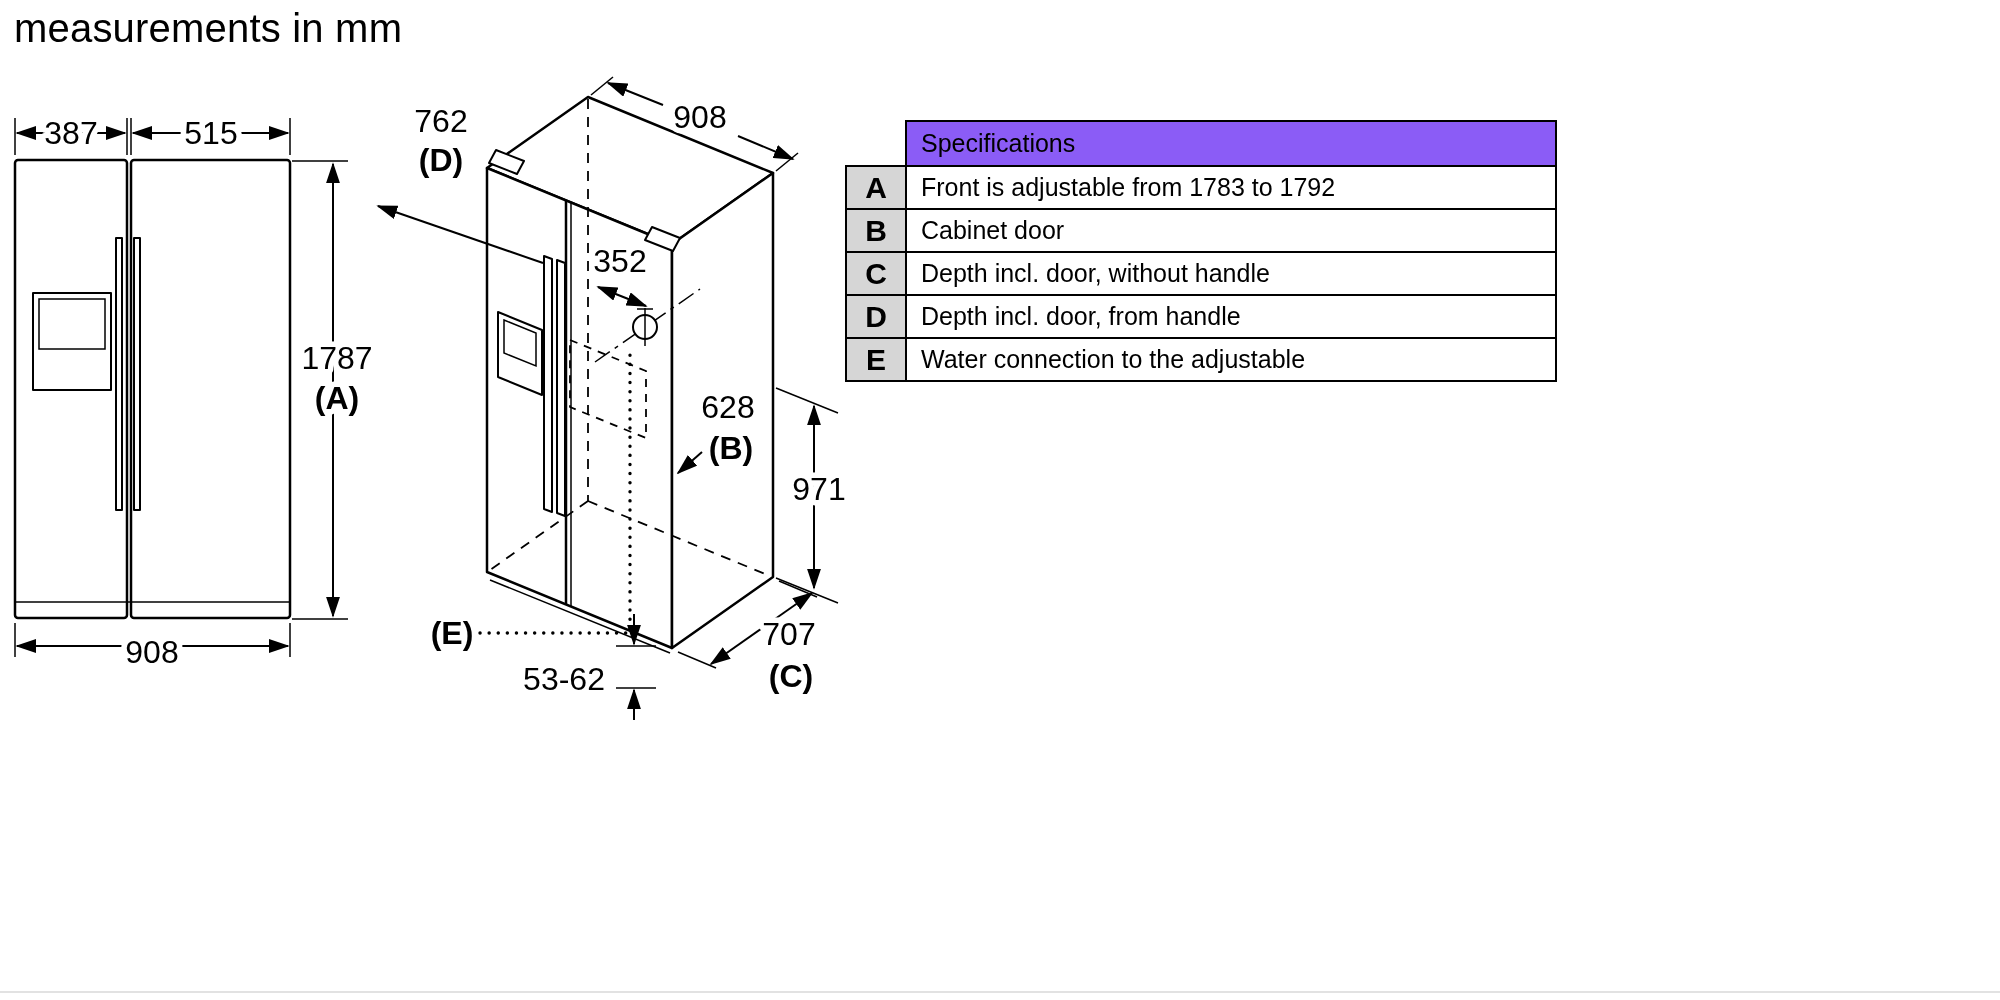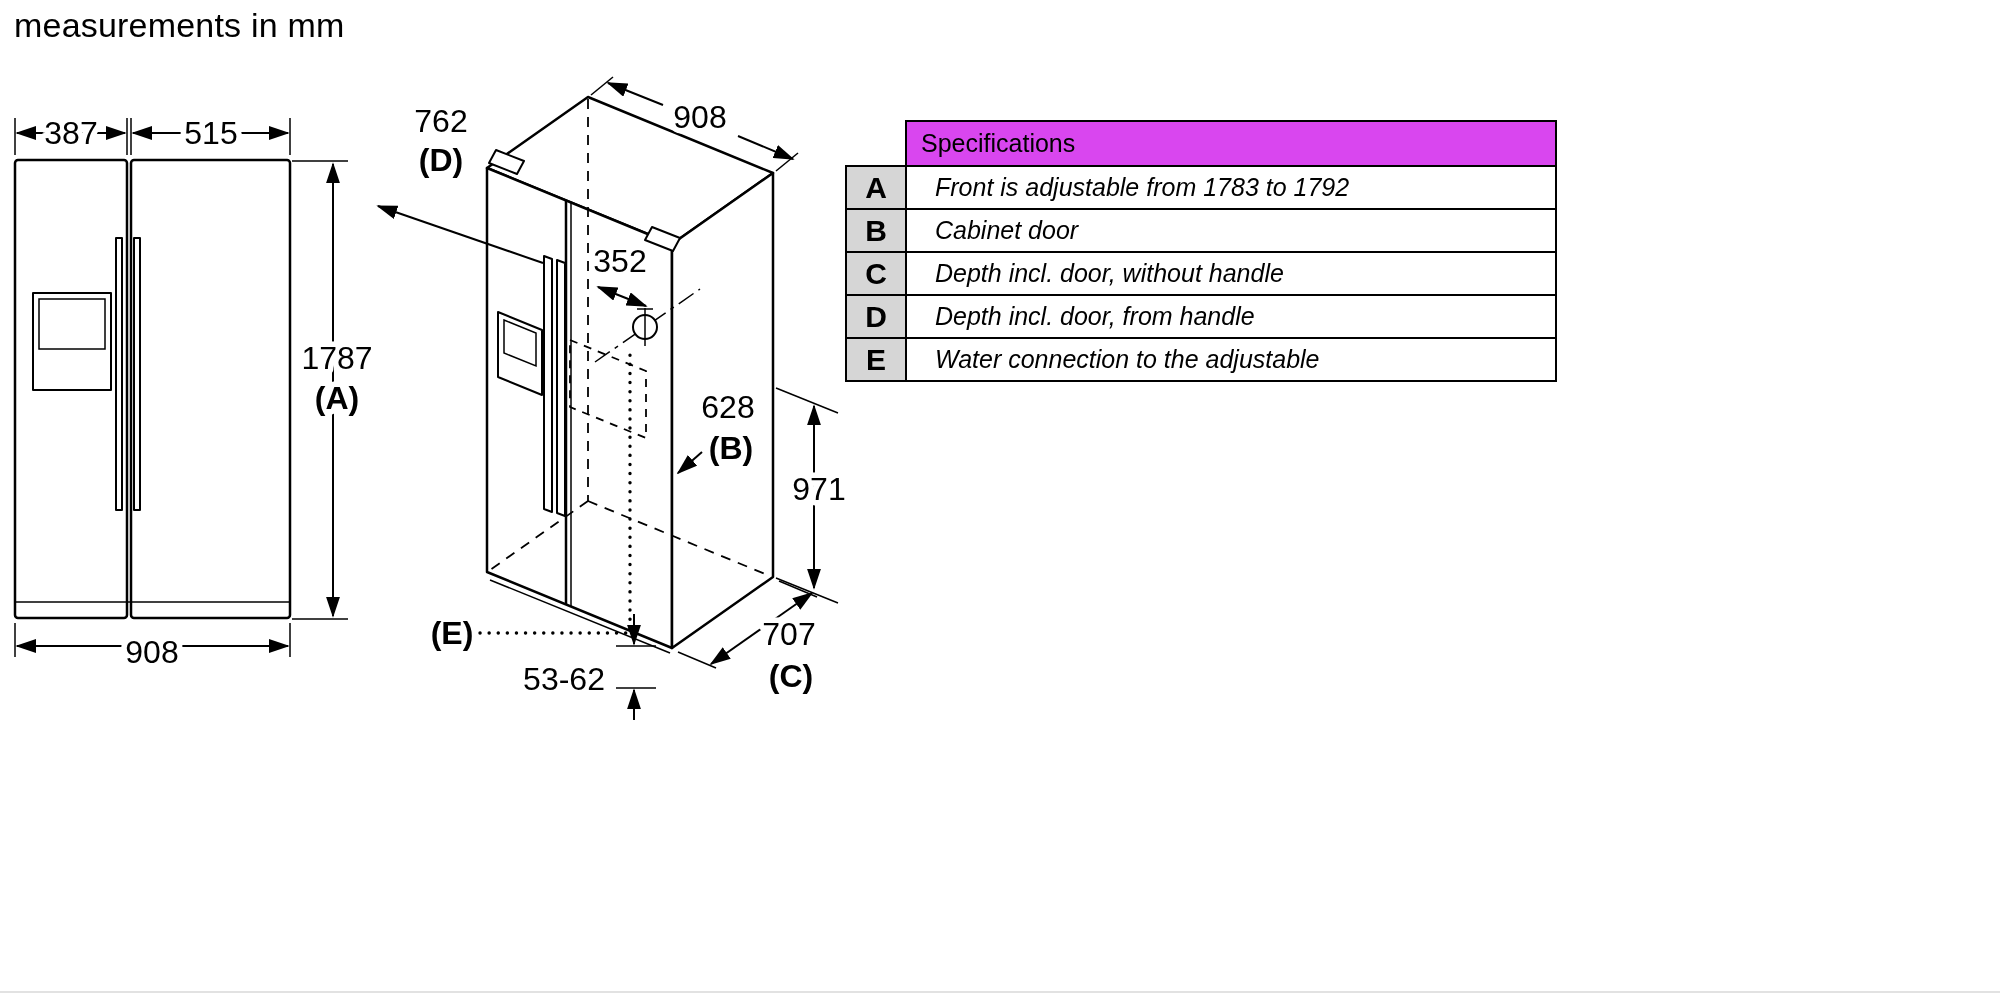--- a/index.html
+++ b/index.html
@@ -10,21 +10,21 @@
     height: 1000px;
     background: #fff;
     font-family: "Liberation Sans", sans-serif;
     color: #000;
     overflow: hidden;
   }
   #page-title {
     position: absolute;
     left: 14px;
     top: 6px;
-    font-size: 34px;
+    font-size: 40px;
     letter-spacing: 0.2px;
   }
   #diagram { position: absolute; left: 0; top: 0; }
 
   
   .outline { stroke: #000; stroke-width: 2.5; fill: #fff; stroke-linejoin: round; }
   .det     { stroke: #000; stroke-width: 2; fill: #fff; stroke-linejoin: round; }
   .det2    { stroke: #000; stroke-width: 1.5; fill: none; }
   .hidden-edge { stroke: #000; stroke-width: 1.8; fill: none; stroke-dasharray: 10 8; }
   .niche   { stroke: #000; stroke-width: 1.8; fill: none; stroke-dasharray: 8 7; }
@@ -56,39 +56,38 @@
   }
   .spec-table td, .spec-table th {
     border: 2px solid #000;
     padding: 0;
     vertical-align: middle;
   }
   .spec-table .corner { border: none; }
   .spec-table .hdr {
     width: 650px;
     height: 45px;
-    background: #d946ef;
+    background: #8b5cf6;
     font-weight: 400;
     font-size: 25px;
     text-align: left;
     padding-left: 14px;
   }
   .spec-table .key {
     width: 60px;
     height: 43px;
     background: #d6d6d6;
     font-weight: bold;
     font-size: 30px;
     text-align: center;
   }
   .spec-table .desc {
     height: 43px;
     font-size: 25px;
-    padding-left: 28px;
-    font-style: italic;
+    padding-left: 14px;
   }
   #bottom-rule {
     position: absolute;
     left: 0; top: 991px;
     width: 2000px; height: 2px;
     background: #e2e2e2;
   }
 </style>
 </head>
 <body>

